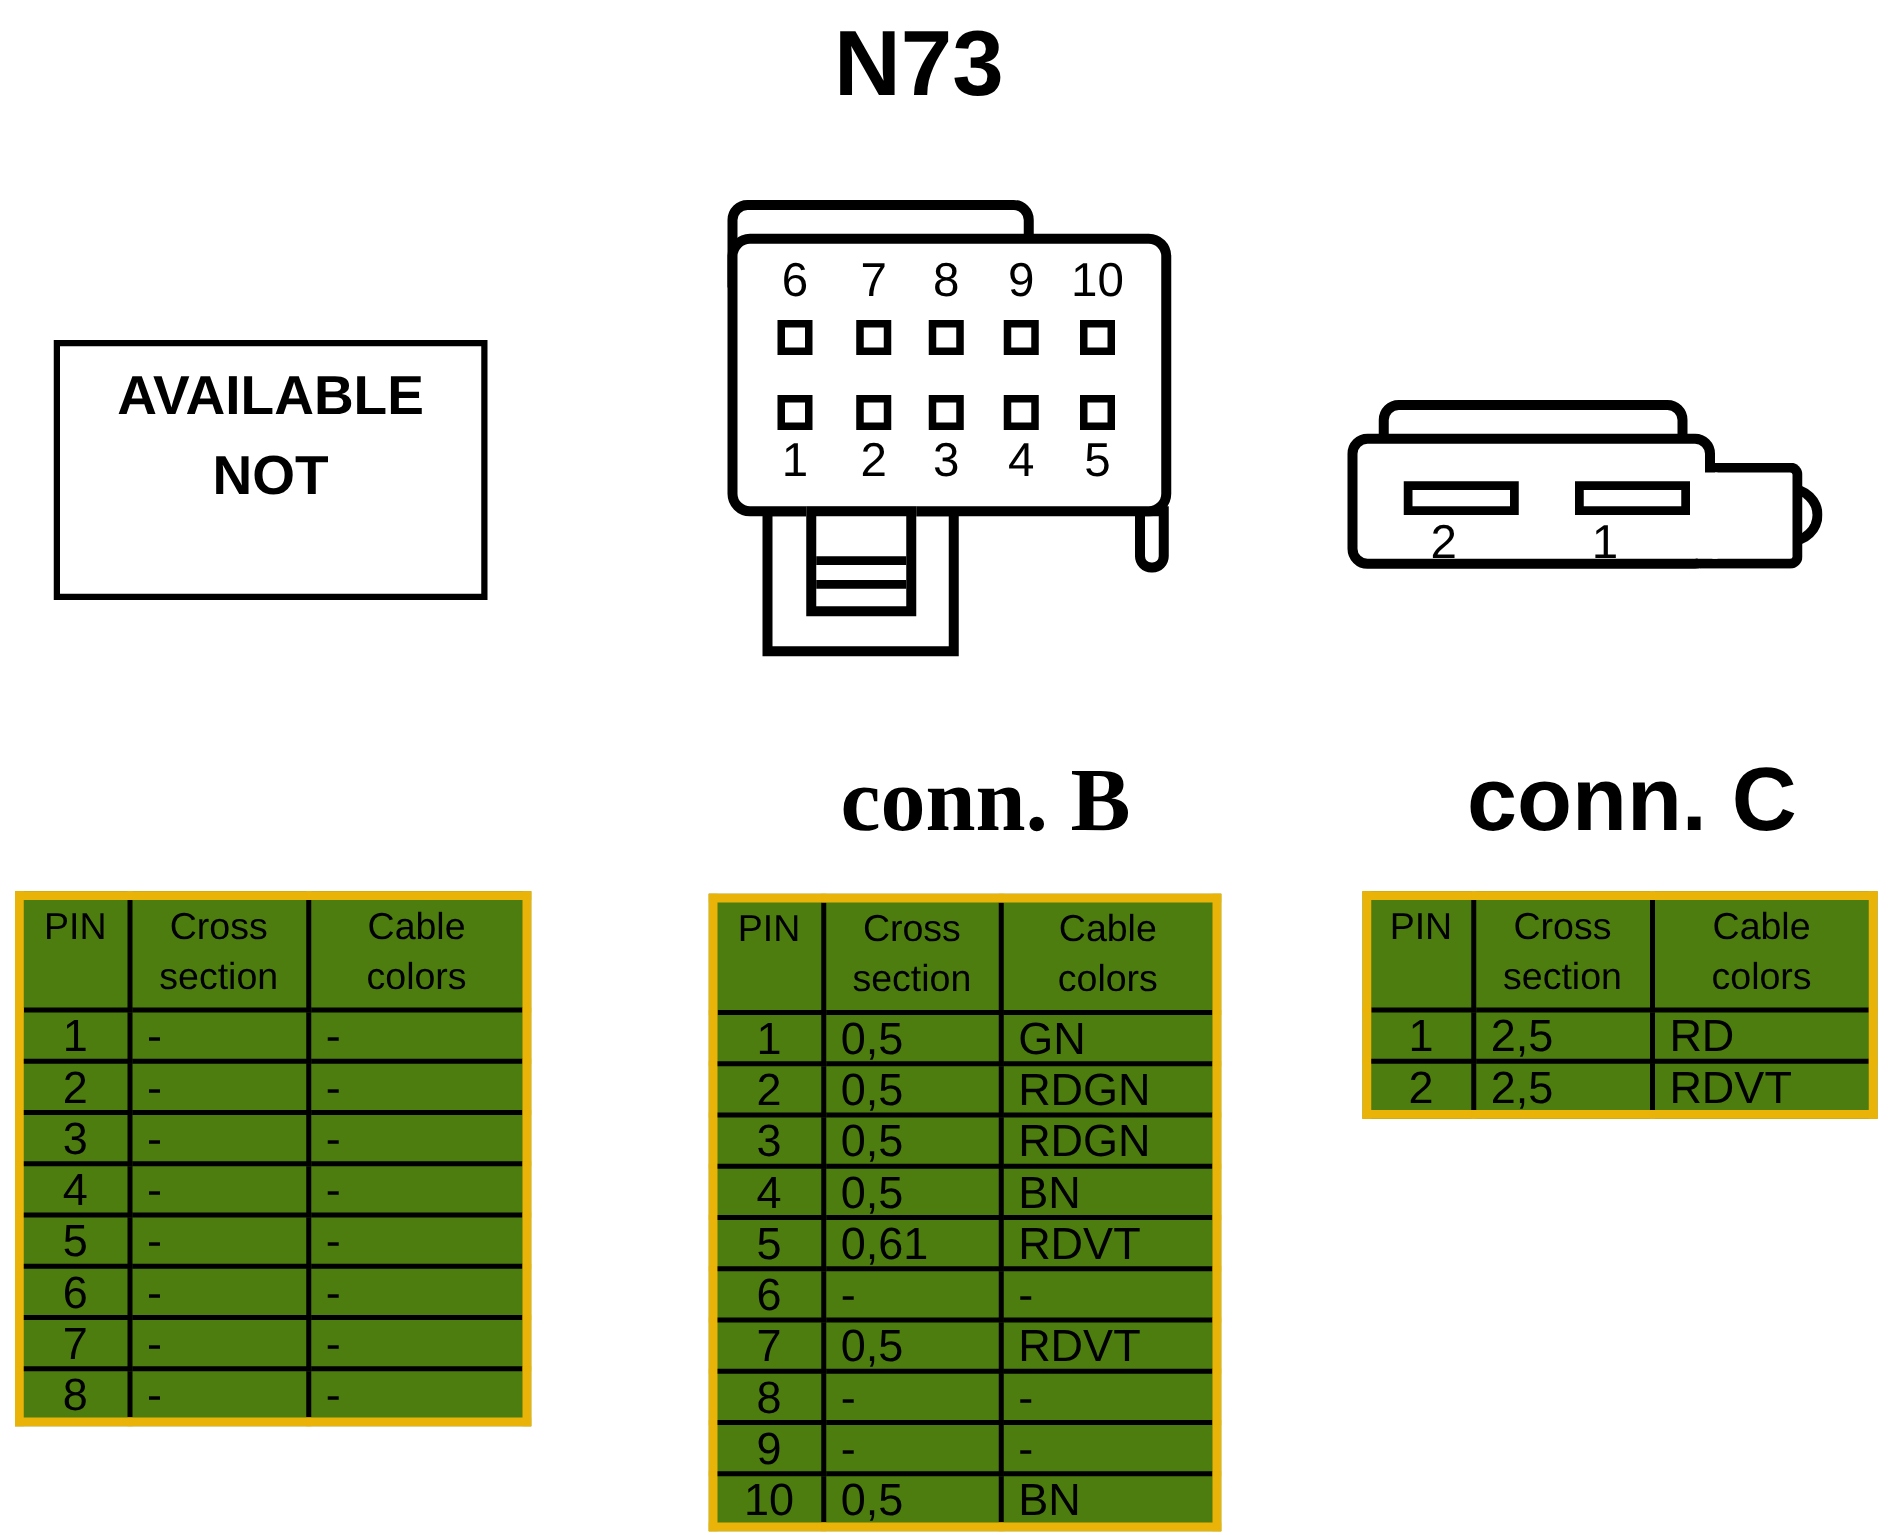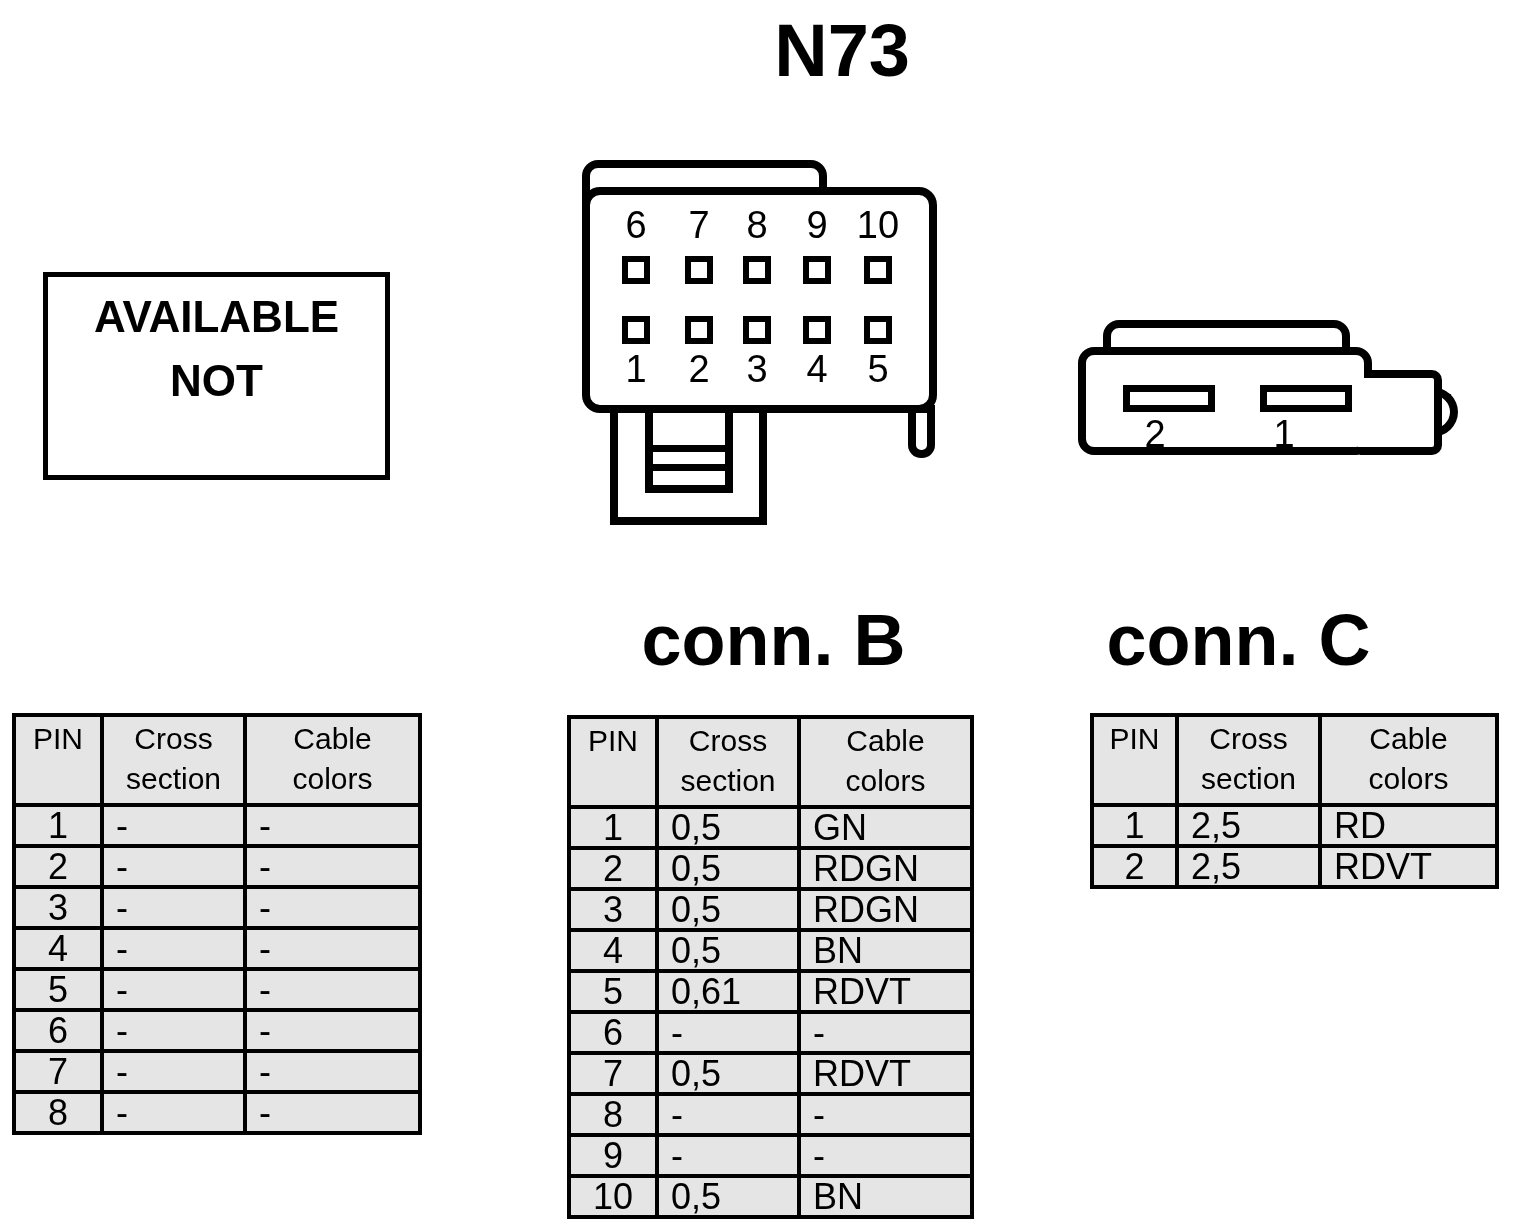--- a/index.html
+++ b/index.html
@@ -6,21 +6,21 @@
   .canvas {
     position:relative; width:1520px; height:1228px;
     background:#fff; color:#000; overflow:hidden;
     font-family:"Liberation Sans", sans-serif;
   }
   .abs { position:absolute; box-sizing:border-box; }
   .outline { position:absolute; box-sizing:border-box; border:8px solid #000; background:#fff; }
 
   .device-title {
     position:absolute; left:560px; top:14px; width:350px;
-    font-size:74px; font-weight:bold; text-align:right; line-height:74px;
+    font-size:74px; font-weight:bold; text-align:center; line-height:74px;
   }
 
   .na-box {
     position:absolute; left:43px; top:272px; width:347px; height:208px;
     border:5px solid #000; box-sizing:border-box;
     text-align:center; font-weight:bold; font-size:44px; line-height:64px;
     padding-top:8px;
   }
 
   .pin-num {
@@ -31,22 +31,22 @@
     position:absolute; width:28px; height:28px;
     border:6px solid #000; box-sizing:border-box; background:#fff;
   }
 
   .conn-title {
     position:absolute; top:604px; font-size:72px; font-weight:bold;
     text-align:center; line-height:72px;
   }
 
   table.conn-table {
-    position:absolute; border-collapse:collapse; background:#e5e5e5;
-    border:1px solid #eab308; table-layout:fixed;
+    position:absolute; border-collapse:collapse; background:#4d7c0f;
+    border:7px solid #eab308; table-layout:fixed;
   }
   .conn-table th, .conn-table td { border:4px solid #000; box-sizing:content-box; }
   .conn-table th {
     font-weight:normal; font-size:30px; line-height:40px;
     vertical-align:top; text-align:center; white-space:pre-line;
     height:80px; padding:2px 4px 4px 4px;
   }
   .conn-table td {
     font-size:36px; height:37px; line-height:37px;
     text-align:left; padding:0 0 0 12px; overflow:hidden;
@@ -116,22 +116,22 @@
 
     <div class="abs" style="left:1358px; top:378px; width:16px; height:69px; background:#fff; z-index:2;"></div>
 
     <div class="abs" style="left:1123px; top:385px; width:92px; height:27px; border:7px solid #000; background:#fff; z-index:3;"></div>
     <div class="abs" style="left:1260px; top:385px; width:92px; height:27px; border:7px solid #000; background:#fff; z-index:3;"></div>
 
     <div class="pin-num" style="left:1123px; top:414px; z-index:3;">2</div>
     <div class="pin-num" style="left:1252px; top:414px; z-index:3;">1</div>
   </div>
 
-  <div class="conn-title" style="left:572px; width:403px;">conn. B</div>
-  <div class="conn-title" style="left:1036px; width:405px;">conn. C</div>
+  <div class="conn-title" style="left:587px; width:403px;font-family:Liberation Serif, serif;">conn. B</div>
+  <div class="conn-title" style="left:1103px; width:405px;">conn. C</div>
 
   <table class="conn-table" style="left:12px; top:713px; width:406px;">
     <colgroup>
         <col style="width:88px">
         <col style="width:143px">
         <col style="width:175px">
       </colgroup>
     <thead>
       <tr>
         <th>PIN</th>

